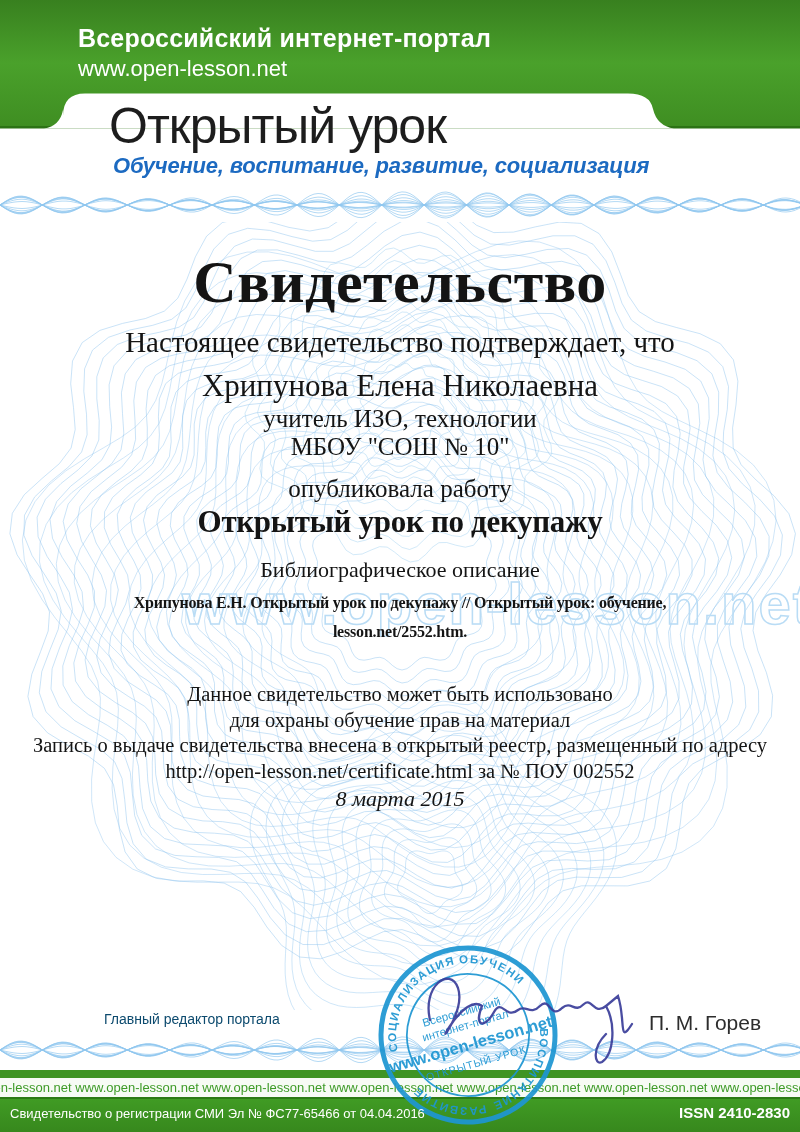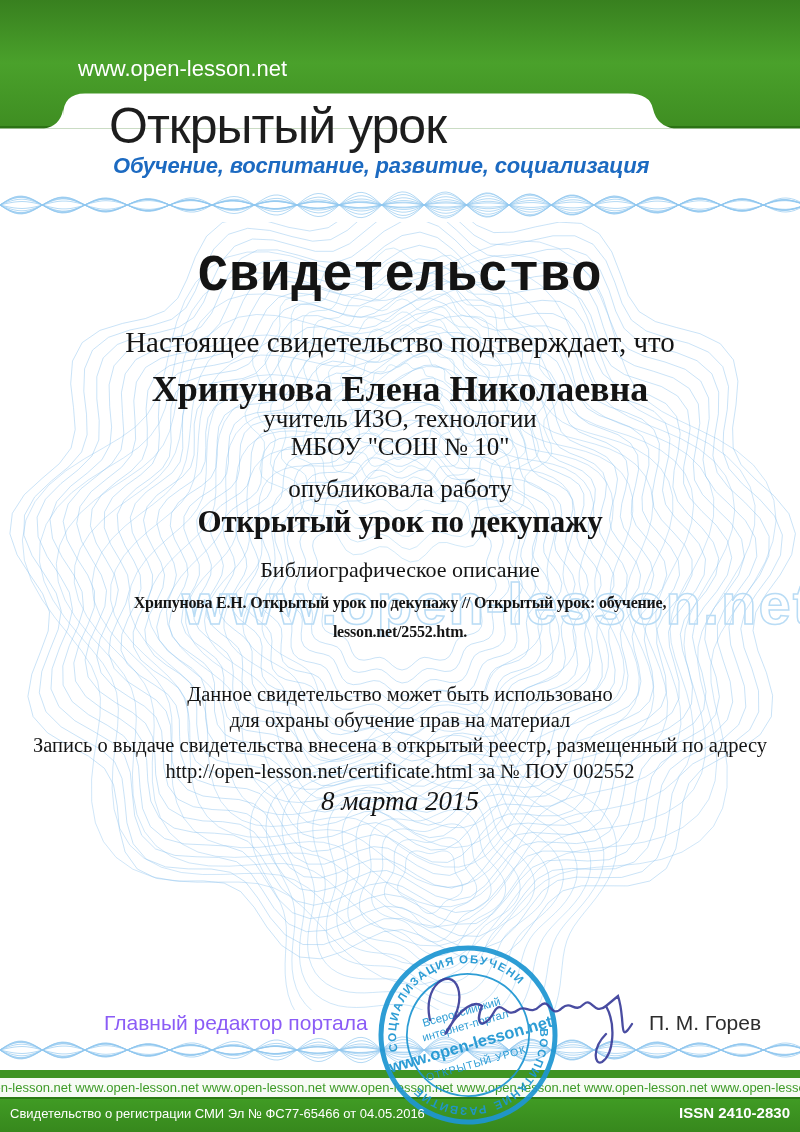--- a/index.html
+++ b/index.html
@@ -10,33 +10,33 @@
   .header-svg{left:0;top:0;z-index:3;}
   .header-title{left:78px;top:24px;color:#ffffff;font-size:25px;font-weight:bold;z-index:4;letter-spacing:0.2px;}
   .header-url{left:78px;top:56px;color:#ffffff;font-size:22px;z-index:4;}
   .banner-title{left:109px;top:97px;color:#1d1d1d;font-size:50px;z-index:4;letter-spacing:-1px;}
   .banner-subtitle{left:113px;top:153px;color:#1c6ac1;font-size:22px;font-style:italic;font-weight:bold;z-index:4;letter-spacing:-0.2px;}
   
   .guilloche{left:0;top:0;z-index:0;}
   
   .cline{left:15px;right:15px;text-align:center;z-index:2;color:#141414;
          font-family:"Liberation Serif",serif;}
-  .cert-title{top:248px;font-size:51px;font-weight:bold;letter-spacing:0.5px;font-family:Liberation Mono, monospace;}
+  .cert-title{top:248px;font-size:60px;font-weight:bold;letter-spacing:0.5px;}
   .cert-intro{top:326px;font-size:29px;}
-  .cert-name{top:368px;font-size:36px;font-weight:bold;text-align:center;}
+  .cert-name{top:368px;font-size:31px;font-weight:normal;text-align:center;}
   .cert-role{top:405px;font-size:25px;}
   .cert-school{top:433px;font-size:25px;}
   .cert-action{top:475px;font-size:25px;}
   .cert-work{top:504px;font-size:31px;font-weight:bold;letter-spacing:-0.3px;}
   .cert-biblabel{top:557px;font-size:22px;}
   .cert-biblines{top:588px;font-size:16px;font-weight:bold;line-height:29px;letter-spacing:-0.2px;}
   .cert-usage{top:682px;font-size:20.5px;line-height:25.5px;}
-  .cert-date{top:786px;font-size:27px;font-style:italic;}
-  
-  .sig-role{left:104px;top:1011px;font-size:21px;color:#8b5cf6;z-index:2;text-align:center;}
+  .cert-date{top:786px;font-size:22px;font-style:italic;}
+  
+  .sig-role{left:104px;top:1011px;font-size:14px;color:#0c4a6e;z-index:2;text-align:center;}
   .sig-name{left:649px;top:1011px;font-size:21px;color:#2d2d2d;z-index:2;}
   .stamp-svg{left:368px;top:935px;z-index:5;}
   .signature-svg{left:420px;top:962px;z-index:6;}
   
   .footer-band{left:0;top:1070px;width:800px;height:8px;background:#3f9423;z-index:4;}
   .footer-strip{left:0;top:1078px;width:800px;height:19px;background:#f7fbf5;z-index:4;overflow:hidden;}
   .footer-strip .urls{white-space:nowrap;font-size:13px;line-height:19px;color:#3e9b28;margin-left:-52px;}
   .footer-sep{left:0;top:1097px;width:800px;height:2px;background:#2c7a15;z-index:4;}
   .footer-bar{left:0;top:1099px;width:800px;height:33px;background:linear-gradient(#409b24,#37881d);z-index:4;}
   .footer-reg{left:10px;top:1106px;font-size:13px;color:#ffffff;z-index:5;}
@@ -150,20 +150,21 @@
         <stop offset="0" stop-color="#38801f"></stop>
         <stop offset="0.5" stop-color="#4aa12b"></stop>
         <stop offset="1" stop-color="#3f8e22"></stop>
       </linearGradient>
     </defs>
     <rect x="0" y="0" width="800" height="126" fill="url(#hgrad)"></rect>
     <rect x="0" y="126" width="800" height="2.5" fill="#2c7315"></rect>
     <path d="M44,128.5 Q60,126 63,110 L63,116 Q63,93.5 85,93.5 L628,93.5 Q650,93.5 653,109 Q657,126 674,128.5 Z" fill="#ffffff"></path>
   </svg>
 
+  <div class="abs header-title">Всероссийский интернет-портал</div>
   <div class="abs header-url">www.open-lesson.net</div>
   <div class="abs banner-title">Открытый урок</div>
   <div class="abs banner-subtitle">Обучение, воспитание, развитие, социализация</div>
 
   <div class="abs cline cert-title">Свидетельство</div>
   <div class="abs cline cert-intro">Настоящее свидетельство подтверждает, что</div>
   <div class="abs cline cert-name">Хрипунова Елена Николаевна</div>
   <div class="abs cline cert-role">учитель ИЗО, технологии</div>
   <div class="abs cline cert-school">МБОУ "СОШ № 10"</div>
   <div class="abs cline cert-action">опубликовала работу</div>
@@ -219,16 +220,16 @@
              C172,35 174,54 186,44 L198,34 C206,58 198,84 212,62
              M186,44 C196,62 194,92 182,100 C174,104 172,86 186,72" fill="none" stroke="#3a3d99" stroke-width="2.3" stroke-linecap="round" opacity="0.92"></path>
   </svg>
 
   <div class="abs footer-band"></div>
   <div class="abs footer-strip">
     <div class="urls" id="url-strip">www.open-lesson.net www.open-lesson.net www.open-lesson.net www.open-lesson.net www.open-lesson.net www.open-lesson.net www.open-lesson.net www.open-lesson.net www.open-lesson.net</div>
   </div>
   <div class="abs footer-sep"></div>
   <div class="abs footer-bar"></div>
-  <div class="abs footer-reg">Свидетельство о регистрации СМИ Эл № ФС77-65466 от 04.05.2016</div>
+  <div class="abs footer-reg">Свидетельство о регистрации СМИ Эл № ФС77-65466 от 04.04.2016</div>
   <div class="abs footer-issn">ISSN 2410-2830</div>
 
 </div>
 
 </body></html>

